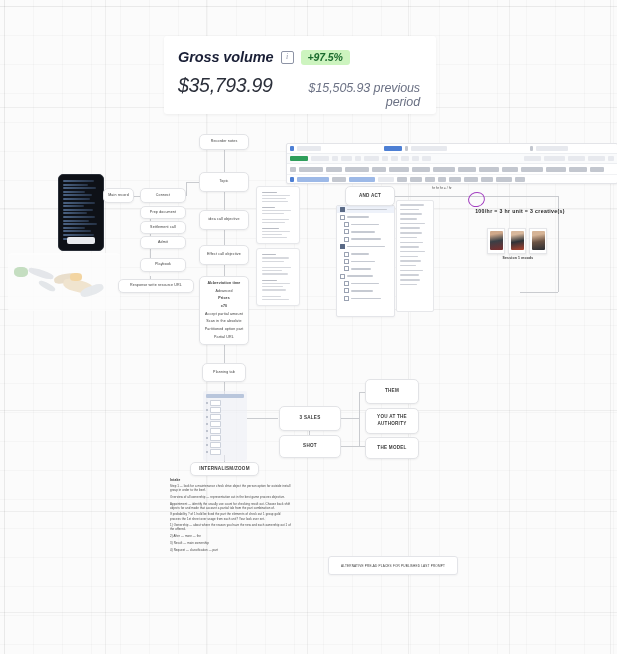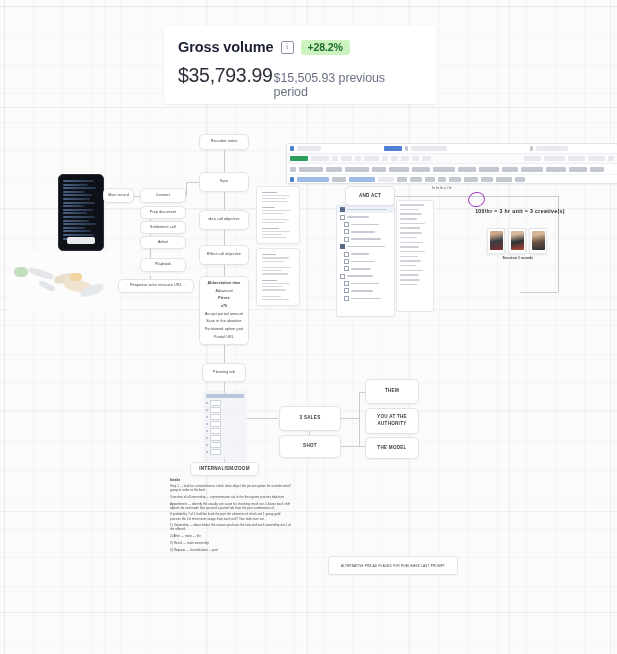--- a/index.html
+++ b/index.html
@@ -22,37 +22,37 @@
       101px 101px,
       101px 101px,
       29px 29px,
       29px 29px;
     background-position:4px 6px,4px 6px,4px 6px,4px 6px;
   }
   .abs{position:absolute;}
 
   
   #metric-card{
-    left:164px;top:26px;width:272px;height:78px;
+    left:164px;top:36px;width:272px;height:78px;
     background:#fff;border-radius:3px;
     box-shadow:0 1px 3px rgba(0,0,0,.06);
-    padding:13px 16px 0 14px;box-sizing:border-box;z-index:40;
+    padding:13px 16px 0 14px;box-sizing:border-box;z-index:40;font-style:italic;
   }
   #metric-top{display:flex;align-items:center;gap:7px;}
   #metric-title{font-size:14.5px;font-weight:bold;color:#1a1f36;letter-spacing:-.1px;}
   .info-ico{
     width:11px;height:11px;border:1.2px solid #8d93a5;border-radius:2px;
     display:inline-flex;align-items:center;justify-content:center;
     font-size:8px;color:#8d93a5;line-height:1;font-family:"Liberation Serif",serif;
   }
   #delta-badge{
     background:#cdf4bf;color:#1c6b2e;font-size:10.5px;font-weight:bold;
     border-radius:3px;padding:2px 7px 2.5px;line-height:1;letter-spacing:-.1px;
   }
-  #metric-values{margin-top:9px;display:flex;align-items:baseline;gap:1px;}
+  #metric-values{margin-top:9px;display:flex;align-items:baseline;gap:24px;text-align:right;}
   #metric-primary{font-size:19.5px;color:#2b2f3a;letter-spacing:-.3px;}
   #metric-secondary{font-size:12.5px;color:#6b7184;letter-spacing:-.1px;}
 
   
   .node{
     background:#fff;border:1px solid #e2e3e6;border-radius:5px;
     box-shadow:0 1px 2px rgba(0,0,0,.05);
     display:flex;align-items:center;justify-content:center;text-align:center;
     box-sizing:border-box;padding:2px 4px;
     font-size:3.6px;color:#3a3a3a;letter-spacing:.15px;line-height:1.45;
@@ -524,21 +524,21 @@
     <p>3) Result — main ownership</p>
     <p>4) Request — classification — part</p>
   </div>
 
 </div>
 
 <div class="abs" id="metric-card">
   <div id="metric-top">
     <span id="metric-title">Gross volume</span>
     <span class="info-ico">i</span>
-    <span id="delta-badge">+28.2%</span>
+    <span id="delta-badge">+97.5%</span>
   </div>
   <div id="metric-values">
     <span id="metric-primary">$35,793.99</span>
     <span id="metric-secondary">
       <span>$15,505.93</span>
       <span>previous period</span>
     </span>
   </div>
 </div>
 

